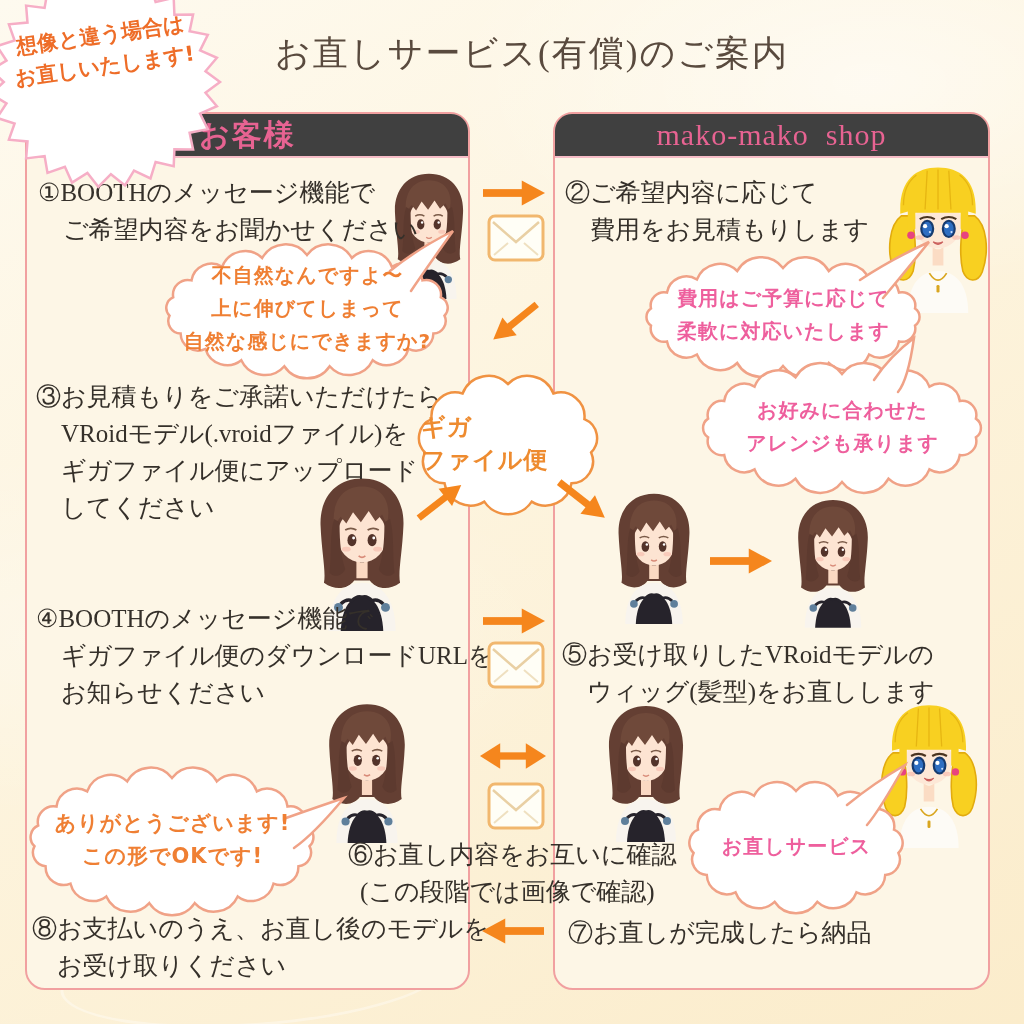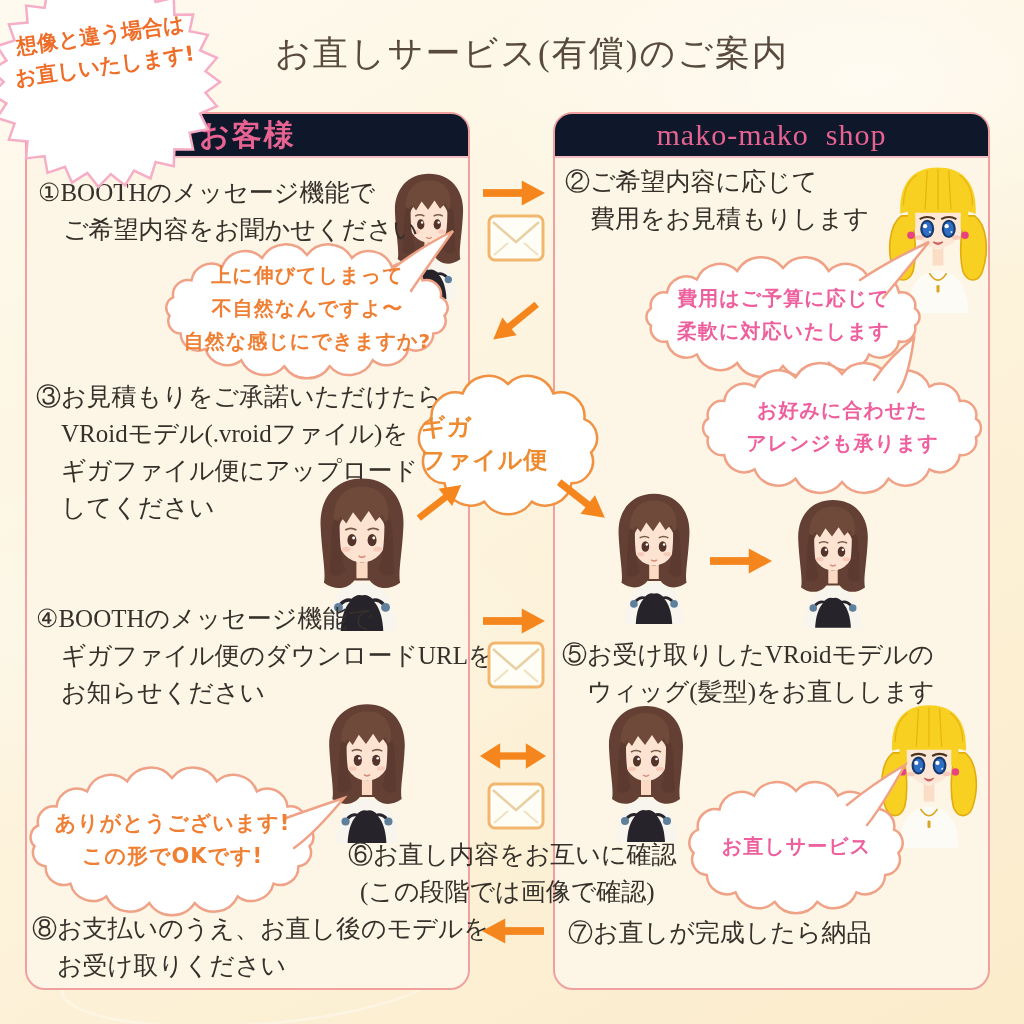--- a/index.html
+++ b/index.html
@@ -13,21 +13,21 @@
   }
   svg{overflow:visible;display:block;}
 
   
   .ring{position:absolute;border:3px solid rgba(255,255,255,.35);border-radius:50%;}
   .sparkle{position:absolute;fill:#fff;opacity:.9;}
 
   
   .panel{position:absolute;top:112px;height:878px;background:#fdf6e6;
     border:2px solid #f1a0a0;border-radius:20px;box-sizing:border-box;z-index:1;}
-  .panel-header{height:42px;background:#0f172a;border-radius:17px 17px 0 0;
+  .panel-header{height:42px;background:#404040;border-radius:17px 17px 0 0;
     border-bottom:2px solid #f6bcc6;display:flex;align-items:center;justify-content:center;}
   .panel-header span{font-size:30px;font-weight:bold;color:#e76392;letter-spacing:2px;white-space:pre;}
   .panel-header .latin{font-weight:normal;letter-spacing:1px;}
 
   
   .title{position:absolute;top:30px;left:232px;width:600px;text-align:center;
     font-size:35px;letter-spacing:2px;color:#594a3e;z-index:2;}
 
   
   .badge{position:absolute;left:-15px;top:-28px;width:244px;height:222px;z-index:7;}
@@ -144,21 +144,21 @@
     <div class="badge-text">
       <div>想像と違う場合は</div>
       <div>お直しいたします!</div>
     </div>
   </div>
 
   <div class="step" style="left:38px;top:174px;">
     <div>①BOOTHのメッセージ機能で</div>
     <div class="indent">ご希望内容をお聞かせください</div>
   </div>
-  <div class="step" style="left:565px;top:163px;">
+  <div class="step" style="left:565px;top:174px;">
     <div>②ご希望内容に応じて</div>
     <div class="indent">費用をお見積もりします</div>
   </div>
   <div class="step" style="left:36px;top:378px;">
     <div>③お見積もりをご承諾いただけたら</div>
     <div class="indent">VRoidモデル(.vroidファイル)を</div>
     <div class="indent">ギガファイル便にアップロード</div>
     <div class="indent">してください</div>
   </div>
   <div class="step" style="left:36px;top:600px;">
@@ -238,22 +238,22 @@
   <svg class="sparkle" style="left:770px;top:455px;" width="12" height="12" viewBox="0 0 24 24">
       <path d="M12 0 L15 9 L24 12 L15 15 L12 24 L9 15 L0 12 L9 9 Z"></path>
     </svg>
 
   <div class="bubble" style="left:165px;top:247px;width:285px;height:123px;">
     <svg width="285" height="123" viewBox="0 0 285 123">
       <path class="cloud-body" d="M142.0 8.0 A26.9 26.9 0 0 1 186.8 11.0 A24.5 24.5 0 0 1 226.8 19.8 A20.2 20.2 0 0 1 257.5 33.4 A14.9 14.9 0 0 1 275.8 50.3 A11.3 11.3 0 0 1 279.5 68.6 A12.6 12.6 0 0 1 268.4 86.5 A17.5 17.5 0 0 1 243.5 101.9 A22.6 22.6 0 0 1 207.7 113.3 A26.0 26.0 0 0 1 164.7 119.2 A27.3 27.3 0 0 1 119.3 119.2 A26.0 26.0 0 0 1 76.3 113.3 A22.6 22.6 0 0 1 40.5 101.9 A17.5 17.5 0 0 1 15.6 86.5 A12.6 12.6 0 0 1 4.5 68.6 A11.3 11.3 0 0 1 8.2 50.3 A14.9 14.9 0 0 1 26.5 33.4 A20.2 20.2 0 0 1 57.2 19.8 A24.5 24.5 0 0 1 97.2 11.0 A26.9 26.9 0 0 1 142.0 8.0 Z"></path>
       <path class="cloud-tail" d="M225 24 Q252 2 288 -16 Q258 26 246 44"></path>
     </svg>
     <div class="bubble-text orange">
+      <div>不自然なんですよ〜</div>
       <div>上に伸びてしまって</div>
-      <div>不自然なんですよ〜</div>
       <div>自然な感じにできますか?</div>
     </div>
   </div>
 
   <div class="bubble" style="left:645px;top:262px;width:277px;height:106px;">
     <svg width="277" height="106" viewBox="0 0 277 106">
       <path class="cloud-body" d="M138.0 6.0 A27.6 27.6 0 0 1 183.8 9.0 A24.7 24.7 0 0 1 224.1 17.5 A19.6 19.6 0 0 1 254.0 30.5 A13.5 13.5 0 0 1 270.0 46.5 A10.2 10.2 0 0 1 270.0 63.5 A13.5 13.5 0 0 1 254.0 79.5 A19.6 19.6 0 0 1 224.1 92.5 A24.7 24.7 0 0 1 183.8 101.0 A27.6 27.6 0 0 1 138.0 104.0 A27.6 27.6 0 0 1 92.2 101.0 A24.7 24.7 0 0 1 51.9 92.5 A19.6 19.6 0 0 1 22.0 79.5 A13.5 13.5 0 0 1 6.0 63.5 A10.2 10.2 0 0 1 6.0 46.5 A13.5 13.5 0 0 1 22.0 30.5 A19.6 19.6 0 0 1 51.9 17.5 A24.7 24.7 0 0 1 92.2 9.0 A27.6 27.6 0 0 1 138.0 6.0 Z"></path>
       <path class="cloud-tail" d="M215 18 Q245 -2 284 -20 Q250 22 238 36"></path>
     </svg>
     <div class="bubble-text pink">

